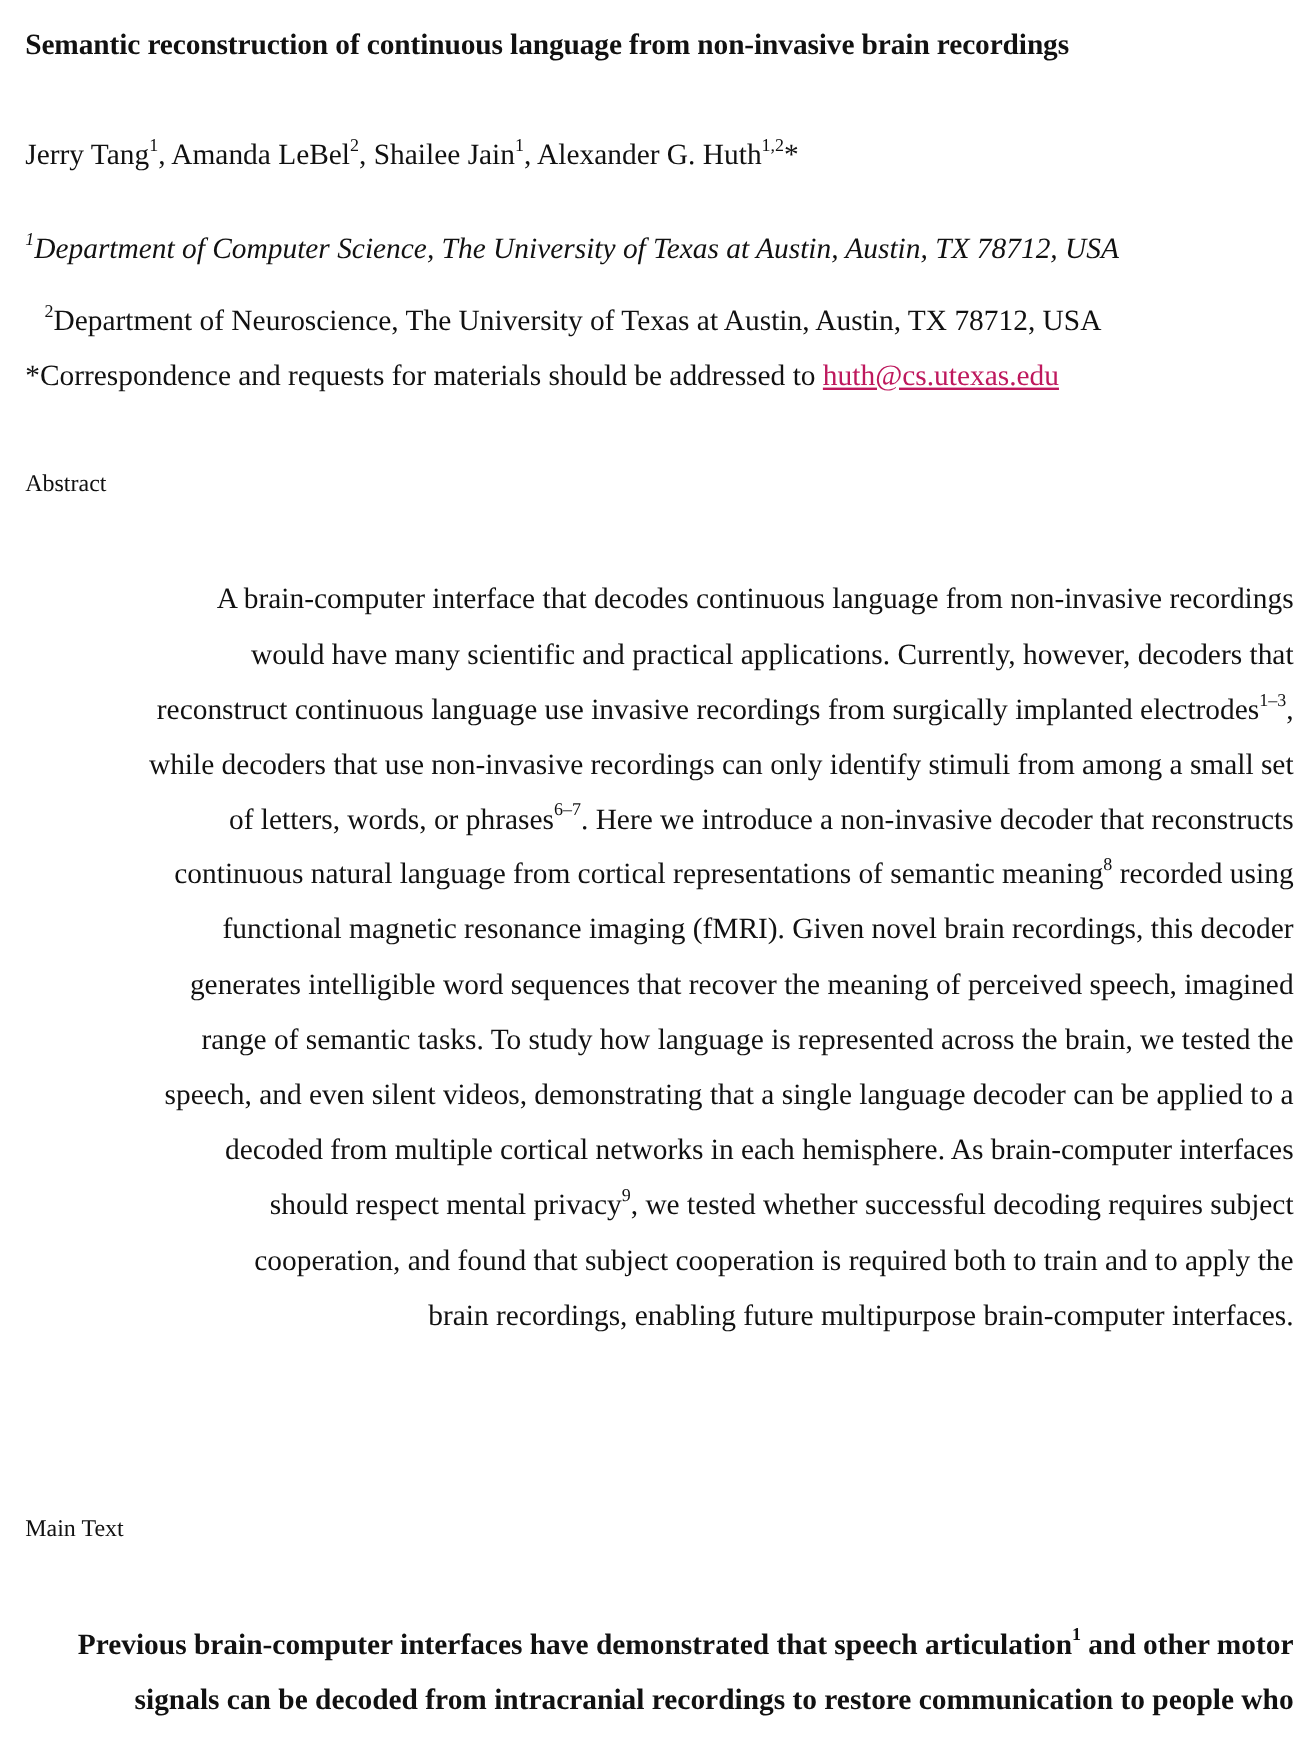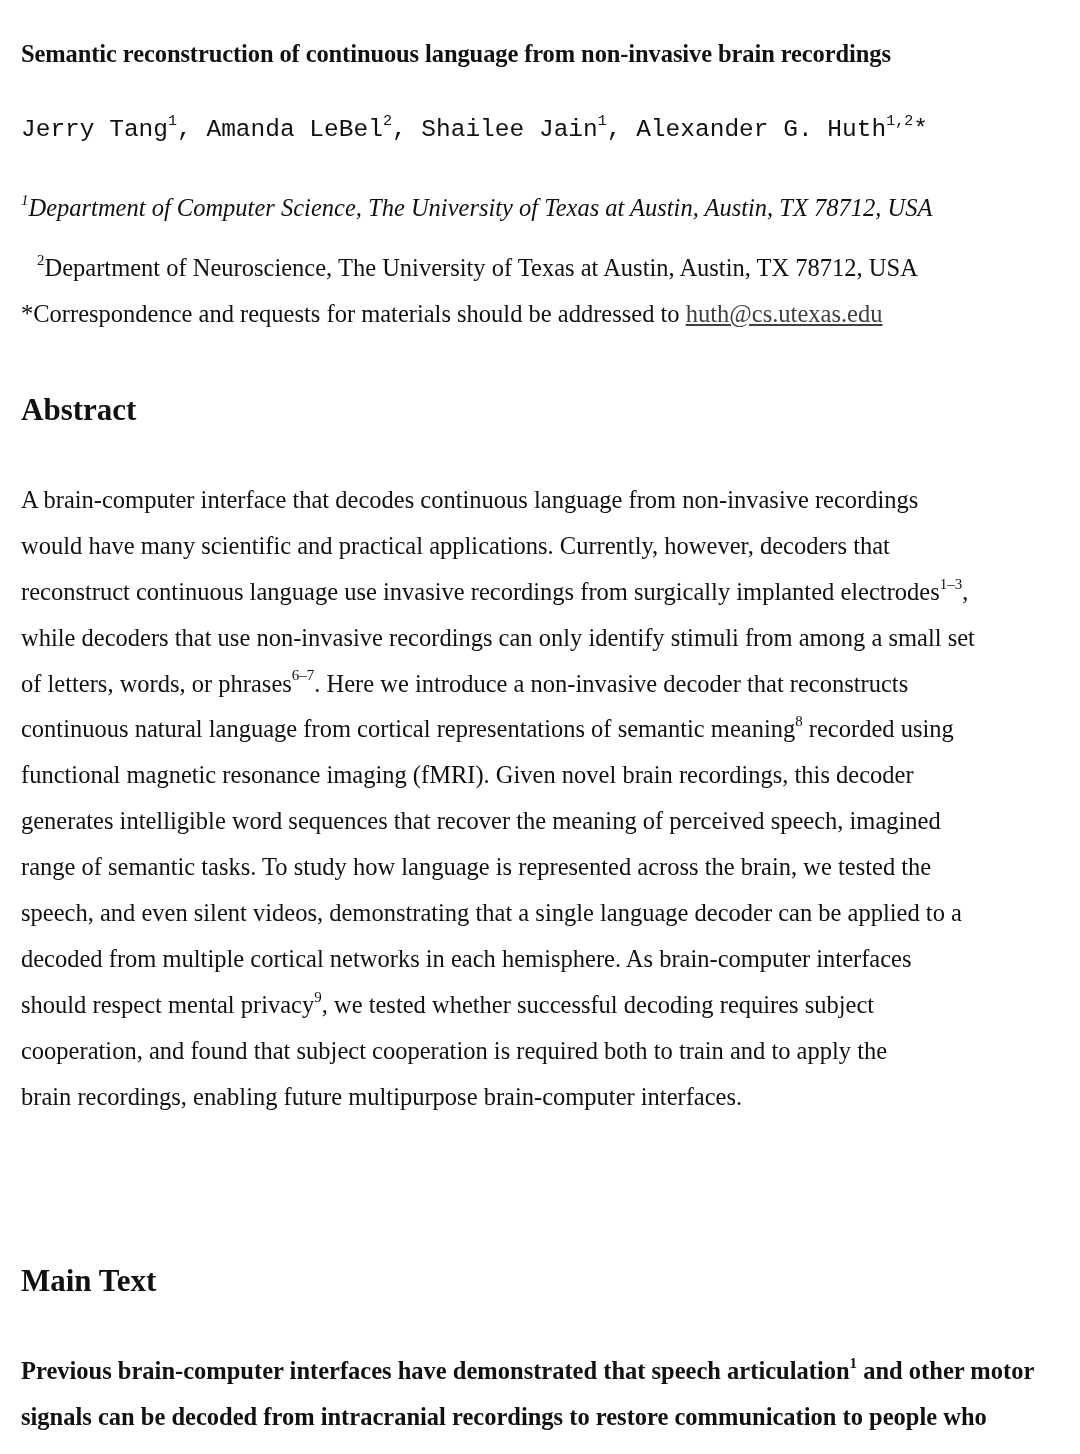--- a/index.html
+++ b/index.html
@@ -2,34 +2,34 @@
 <html><head>
 <meta charset="utf-8">
 <style>
   html, body { margin: 0; padding: 0; background: #ffffff; }
   body {
     width: 1080px; height: 1454px; overflow: hidden; position: relative;
     font-family: "Liberation Serif", serif; color: #111111;
   }
   .page { position: absolute; left: 21px; top: 0; width: 1045px; }
   .title {
-    position: absolute; top: 40px; left: 0;
+    position: absolute; top: 24px; left: 0;
     font-size: 24.5px; font-weight: bold; white-space: nowrap; letter-spacing: -0.1px;
   }
-  .authors { position: absolute; top: 116px; left: 0; font-size: 24.5px; white-space: nowrap; font-family: Liberation Mono, monospace; }
+  .authors { position: absolute; top: 116px; left: 0; font-size: 24.5px; white-space: nowrap; }
   .affil { position: absolute; left: 0; font-size: 24.5px; white-space: nowrap; }
   .affil1 { top: 194px; font-style: italic; }
   .affil2 { top: 254px; margin-left: 16px; }
   .corr { top: 300px; }
   sup { font-size: 15px; line-height: 0; position: relative; top: -2px; vertical-align: super; }
-  .email { text-decoration: underline; color: #404040; cursor: pointer; }
-  .heading { position: absolute; left: 0; font-size: 31px; font-weight: bold; white-space: nowrap; }
+  .email { text-decoration: underline; color: #be185d; cursor: pointer; }
+  .heading { position: absolute; left: 0; font-size: 20px; font-weight: normal; white-space: nowrap; }
   .h-abstract { top: 392px; }
   .h-main { top: 1263px; }
-  .para { position: absolute; left: 0; width: 1045px; font-size: 24.5px; }
+  .para { position: absolute; left: 12px; width: 1045px; font-size: 24.5px; text-align: right; }
   .para .line { display: block; height: 45.9px; line-height: 45.9px; white-space: nowrap; }
   .abstract-body { top: 477px; }
   .main-body { top: 1348px; font-weight: bold; }
 </style>
 </head>
 <body>
 
 <div class="page">
   <div class="title">Semantic reconstruction of continuous language from non-invasive brain recordings</div>
 

